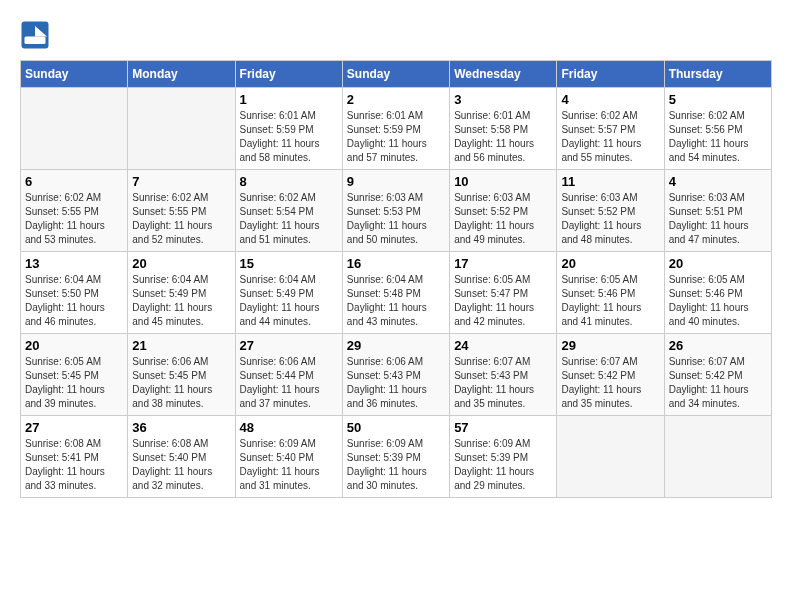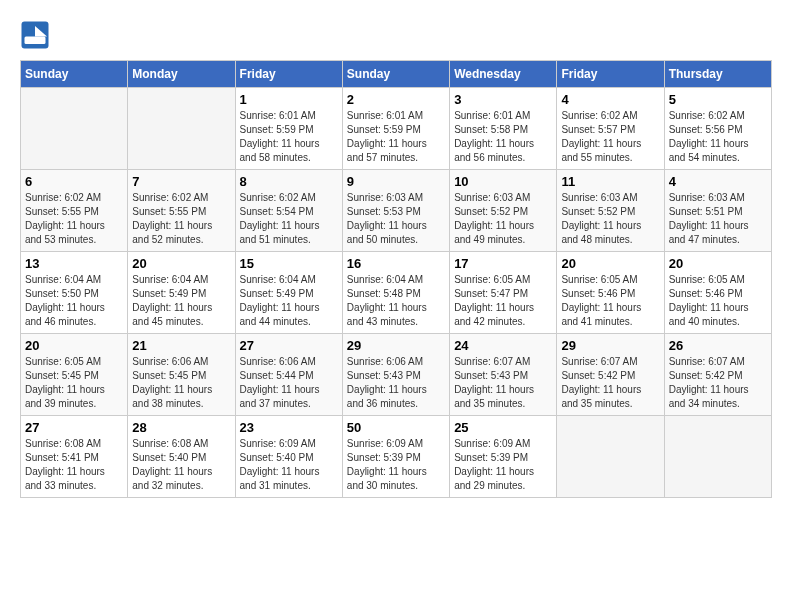--- a/index.html
+++ b/index.html
@@ -282,39 +282,39 @@
         </td>
       </tr>
       <tr>
         <td>
           <span class="day-number">27</span>
           <div class="day-info" style="white-space: pre-line;">Sunrise: 6:08 AM
 Sunset: 5:41 PM
 Daylight: 11 hours and 33 minutes.</div>
         </td>
         <td>
-          <span class="day-number">28</span>
+          <span class="day-number">36</span>
           <div class="day-info" style="white-space: pre-line;">Sunrise: 6:08 AM
 Sunset: 5:40 PM
 Daylight: 11 hours and 32 minutes.</div>
         </td>
         <td>
-          <span class="day-number">23</span>
+          <span class="day-number">48</span>
           <div class="day-info" style="white-space: pre-line;">Sunrise: 6:09 AM
 Sunset: 5:40 PM
 Daylight: 11 hours and 31 minutes.</div>
         </td>
         <td>
           <span class="day-number">50</span>
           <div class="day-info" style="white-space: pre-line;">Sunrise: 6:09 AM
 Sunset: 5:39 PM
 Daylight: 11 hours and 30 minutes.</div>
         </td>
         <td>
-          <span class="day-number">25</span>
+          <span class="day-number">57</span>
           <div class="day-info" style="white-space: pre-line;">Sunrise: 6:09 AM
 Sunset: 5:39 PM
 Daylight: 11 hours and 29 minutes.</div>
         </td>
         <td class="empty-cell"></td>
         <td class="empty-cell"></td>
       </tr>
     </tbody>
 </table>
 

